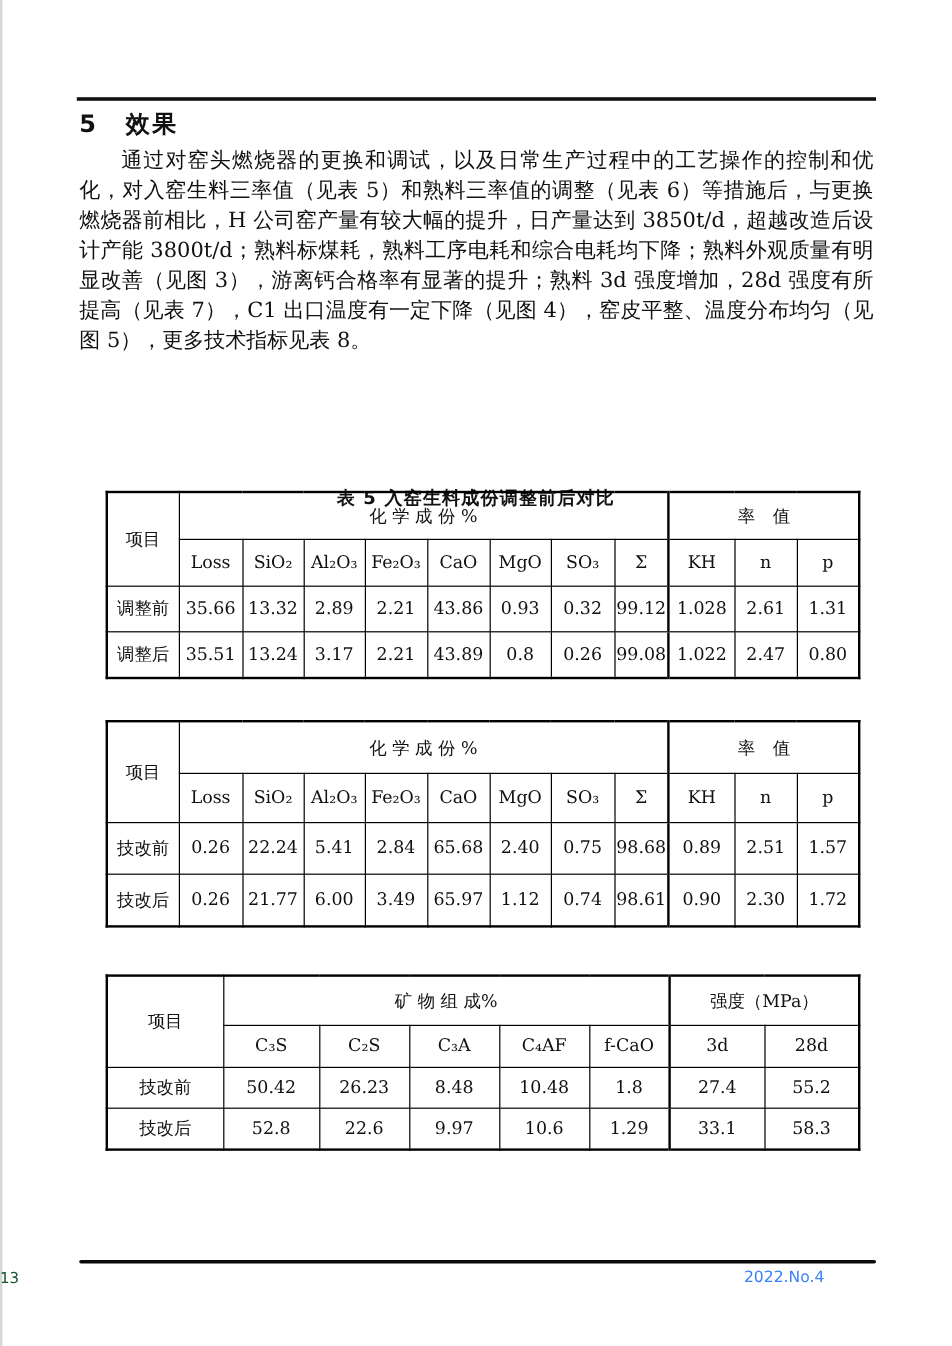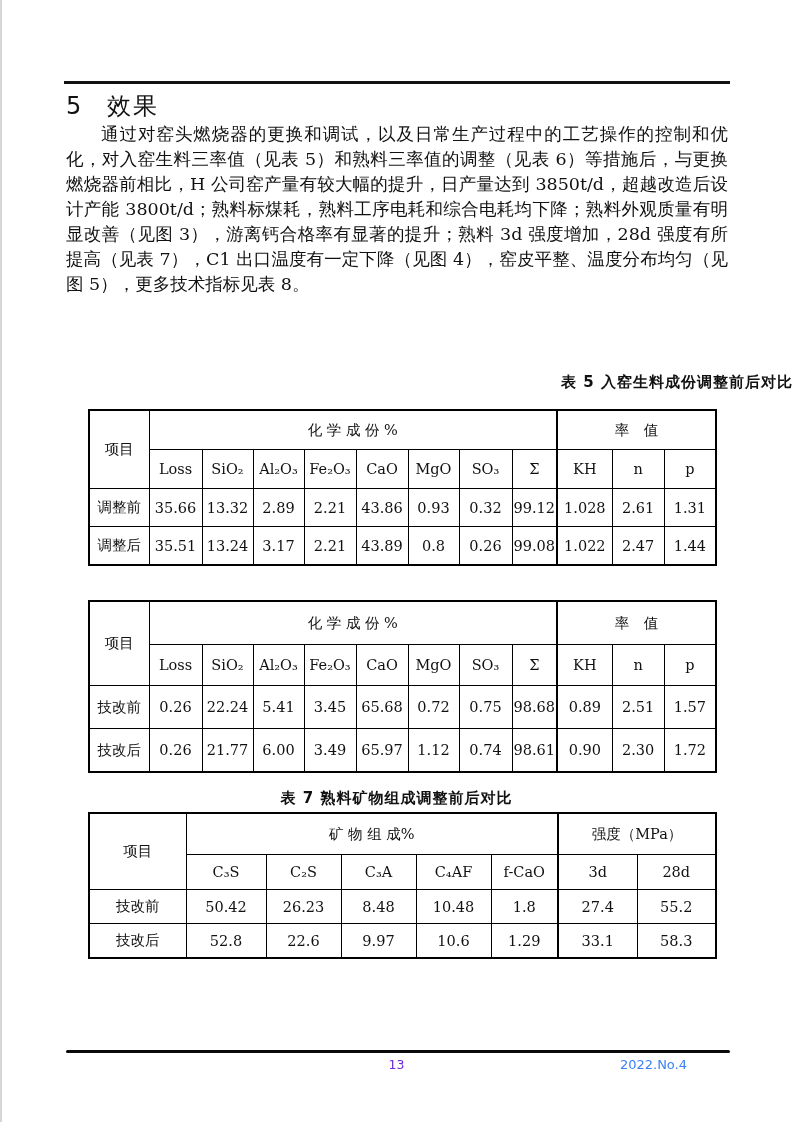--- a/index.html
+++ b/index.html
@@ -22,36 +22,36 @@
     letter-spacing:4px;
     color:#111;
   }
   .header-rule {
     position:absolute; top:81px; left:64px; width:666px; height:2.5px;
     background:#111;
   }
   .section-heading {
     position:absolute; top:90px; left:66px; width:662px;
     font-family:"DejaVu Sans","Liberation Sans",sans-serif;
-    font-size:24px; font-weight:400; color:#111;
+    font-size:20px; font-weight:700; color:#111;
   }
   .section-heading .num { display:inline-block; }
   .section-heading .ttl { display:inline-block; margin-left:18px; letter-spacing:2px; }
   .body-paragraph {
     position:absolute; top:122px; left:66px; width:662px;
     font-size:17.5px; line-height:25px;
     text-align:justify; text-indent:2em;
     color:#111;
   }
   .tbl-caption {
     position:absolute; left:0; width:793px; text-align:center;
     font-family:"DejaVu Sans","Liberation Sans",sans-serif;
     font-size:15px; font-weight:700; letter-spacing:1px; color:#111;
   }
-  .cap5 { top:373px;text-align:right; }
+  .cap5 { top:406px; }
   .cap6 { top:577px; }
   .cap7 { top:789px; }
   table.doc {
     position:absolute; left:88px;
     border-collapse:collapse; table-layout:fixed;
     width:627px;
     border:2px solid #000;
     font-family:"DejaVu Serif","Liberation Serif",serif;
   }
   table.doc td {
@@ -71,23 +71,23 @@
   #t6 tr.h2 td { height:40px; }
   #t6 tr.d  td { height:42px; }
   #t7 tr.h1 td { height:40px; }
   #t7 tr.h2 td { height:34px; }
   #t7 tr.d  td { height:33px; }
   .footer-rule {
     position:absolute; top:1050px; left:66px; width:664px; height:3px;
     background:#0a0a0a; border-radius:2px;
   }
   .footer-page {
-    position:absolute; top:1057px; left:0; width:793px; text-align:center;
-    font-family:"DejaVu Sans","Liberation Sans",sans-serif;
-    font-size:12.5px; color:#6d28d9;
+    position:absolute; top:1057px; left:0; width:793px; 
+    font-family:"DejaVu Sans","Liberation Sans",sans-serif;
+    font-size:12.5px; color:#14532d;
   }
   .footer-issue {
     position:absolute; top:1057px; right:106px;
     font-family:"DejaVu Sans","Liberation Sans",sans-serif;
     font-size:13px; color:#3b82f6;
   }
 </style>
 </head>
 <body>
 
@@ -157,21 +157,21 @@
       <td>35.51</td>
       <td>13.24</td>
       <td>3.17</td>
       <td>2.21</td>
       <td>43.89</td>
       <td>0.8</td>
       <td>0.26</td>
       <td>99.08</td>
       <td class="sep-left">1.022</td>
       <td>2.47</td>
-      <td>1.44</td>
+      <td>0.80</td>
     </tr>
   </tbody>
     </table>
 
   <table class="doc" id="t6">
     <colgroup>
       <col style="width:60px">
         <col style="width:53px">
         <col style="width:51px">
         <col style="width:51px">
@@ -201,23 +201,23 @@
       <td>Σ</td>
       <td class="sep-left">KH</td>
       <td>n</td>
       <td>p</td>
     </tr>
     <tr class="d">
       <td>技改前</td>
       <td>0.26</td>
       <td>22.24</td>
       <td>5.41</td>
-      <td>3.45</td>
+      <td>2.84</td>
       <td>65.68</td>
-      <td>0.72</td>
+      <td>2.40</td>
       <td>0.75</td>
       <td>98.68</td>
       <td class="sep-left">0.89</td>
       <td>2.51</td>
       <td>1.57</td>
     </tr>
     <tr class="d">
       <td>技改后</td>
       <td>0.26</td>
       <td>21.77</td>
@@ -227,21 +227,20 @@
       <td>1.12</td>
       <td>0.74</td>
       <td>98.61</td>
       <td class="sep-left">0.90</td>
       <td>2.30</td>
       <td>1.72</td>
     </tr>
   </tbody>
     </table>
 
-  <div class="tbl-caption cap7">表 7 熟料矿物组成调整前后对比</div>
   <table class="doc" id="t7">
     <colgroup>
       <col style="width:97px">
         <col style="width:80px">
         <col style="width:75px">
         <col style="width:75px">
       <col style="width:75px">
         <col style="width:67px">
         <col style="width:79px">
         <col style="width:79px">

